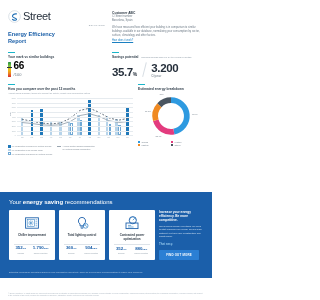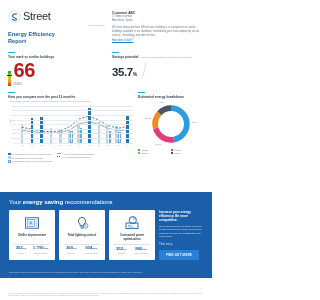--- a/index.html
+++ b/index.html
@@ -36,21 +36,21 @@
   .kpi-col-b { flex:1; padding-left:6px; }
   .tick { width:7px; height:1.3px; background:#19b5c9; margin-bottom:2px; }
   .sec-label { font-size:3.2px; font-weight:bold; color:#35424f; }
   .sec-sub { font-size:2.2px; color:#8b98a4; font-weight:normal; margin-left:2px; }
 
   .score-row { display:flex; align-items:flex-end; margin-top:3px; }
   .gauge { width:2.6px; height:15px; border-radius:0.6px; position:relative; margin-right:3px;
            background:linear-gradient(to bottom,#1f8a3d 0%,#6cbe45 22%,#f2c012 52%,#ee8b22 74%,#d92b2b 100%); }
   .gauge-marker { position:absolute; left:-1.2px; width:5px; height:1.1px; background:#ffffff;
                   border-top:0.5px solid #26303c; top:31%; }
-  .score-num { font-size:20px; font-weight:bold; color:#b91c1c; line-height:0.88; letter-spacing:-0.5px; }
+  .score-num { font-size:10px; font-weight:bold; color:#000000; line-height:0.88; letter-spacing:-0.5px; }
   .score-den { font-size:4px; color:#6d7a86; margin-top:1px; }
 
   .sv-row { display:flex; align-items:flex-end; margin-top:3px; }
   .sv-block { display:flex; flex-direction:column; }
   .sv-big { font-size:11.5px; font-weight:bold; color:#26303c; line-height:0.95; letter-spacing:-0.4px; }
   .sv-big .unit { font-size:5px; font-weight:bold; }
   .sv-cap { font-size:3.6px; color:#6d7a86; margin-top:0.5px; }
   .sv-div { width:0.5px; height:15px; background:#d8dee4; transform:rotate(14deg);
             margin:0 7px 1px 7px; }
 
@@ -180,20 +180,24 @@
         <span>Savings potential</span>
         <span class="sec-sub">including savings achieved by the proposed months</span>
       </div>
       <div class="sv-row">
         <span class="sv-block">
           <span class="sv-big">
             <span>35.7</span><span class="unit">%</span>
           </span>
         </span>
         <span class="sv-div"></span>
+        <span class="sv-block">
+          <span class="sv-big">3.200</span>
+          <span class="sv-cap">€/year</span>
+        </span>
       </div>
     </div>
   </div>
 
   <div class="charts">
 
     <div class="chart-left">
       <div class="tick"></div>
       <div class="chart-title">How you compare over the past 12 months</div>
       <div class="chart-sub">Against similar buildings, taking into account the activity, climate and consumption pattern</div>

